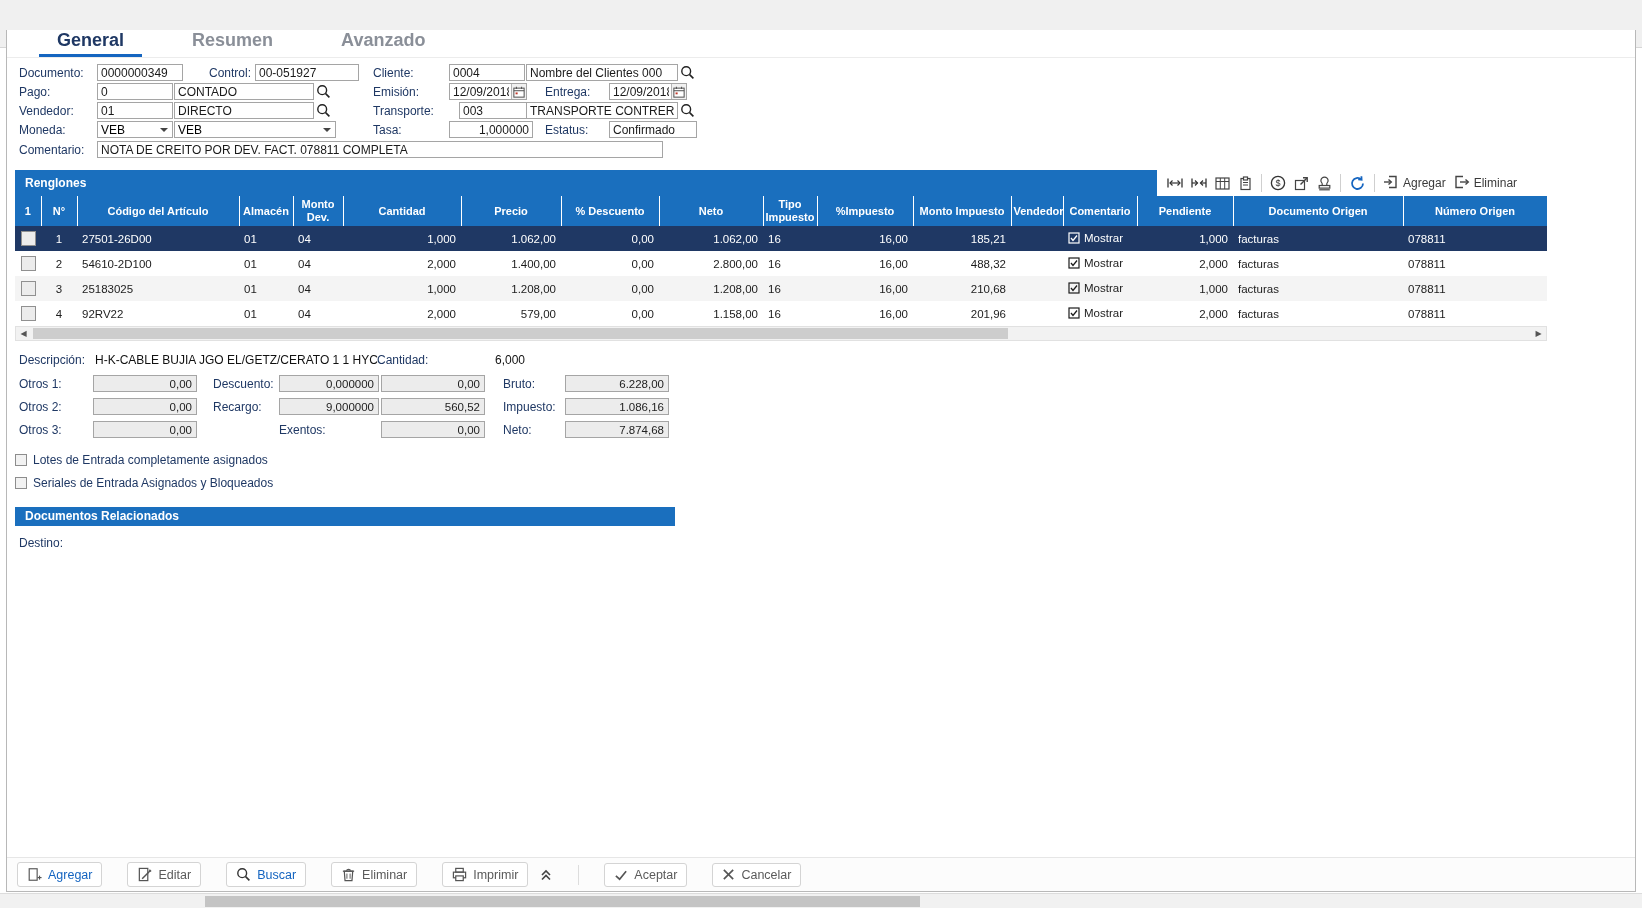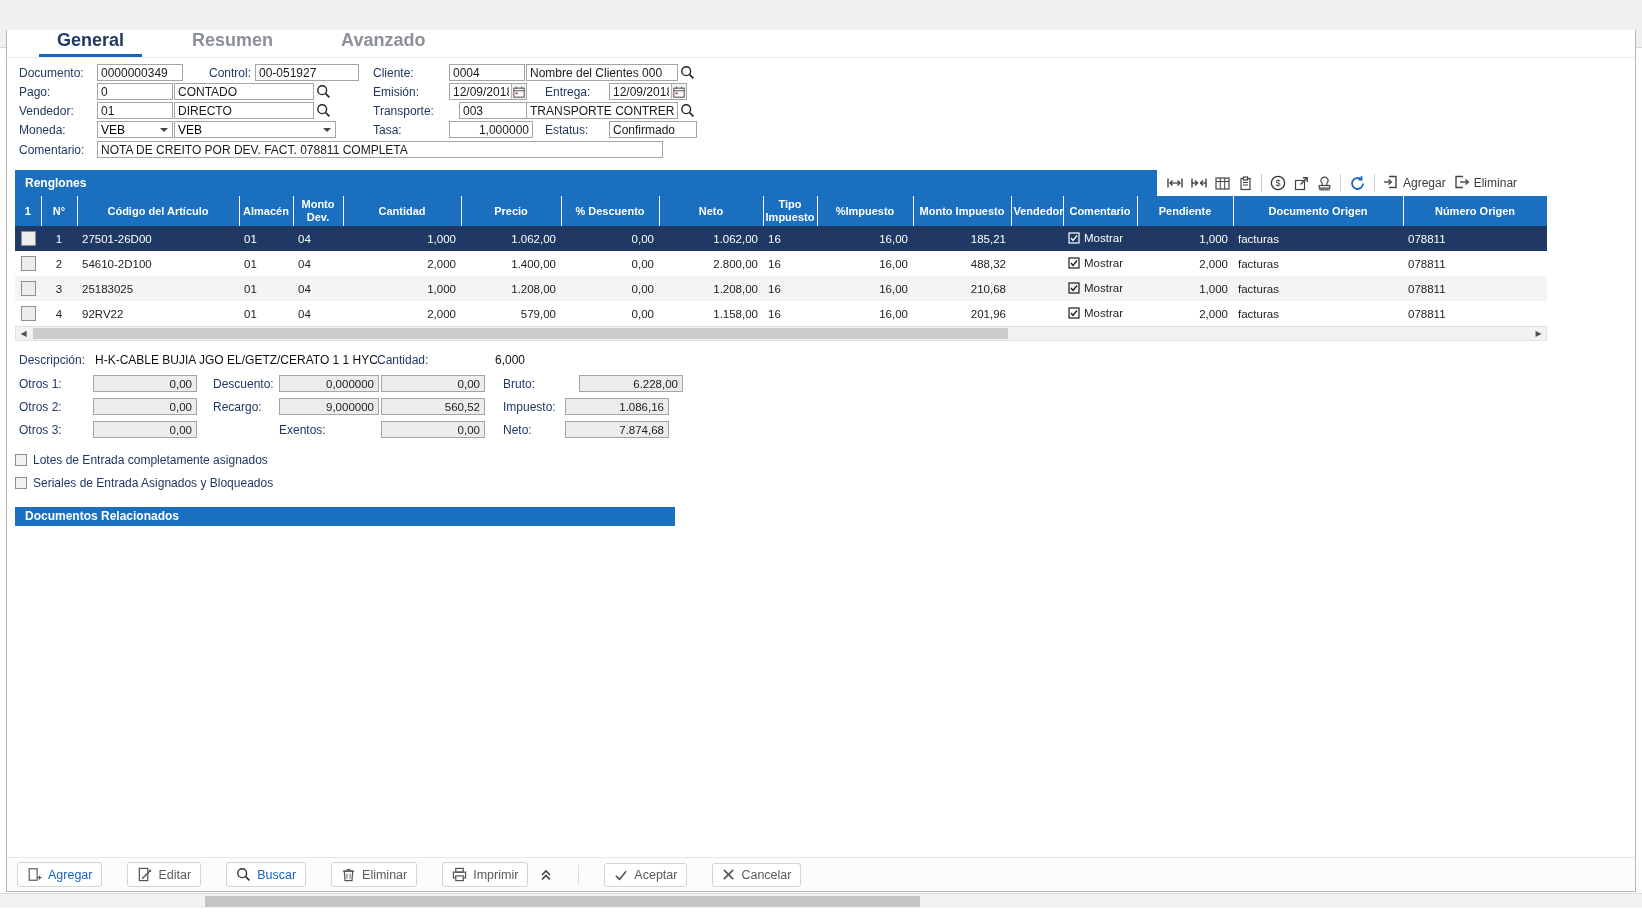--- a/index.html
+++ b/index.html
@@ -462,21 +462,21 @@
     <span class="dval" style="left:80px;top:0">H-K-CABLE BUJIA JGO EL/GETZ/CERATO 1 1 HYC</span>
     <span class="lbl" style="left:362px;top:0">Cantidad:</span>
     <span class="dval" style="left:480px;top:0">6,000</span>
 
     <span class="lbl" style="left:4px;top:24px">Otros 1:</span>
     <input class="rof" style="left: 78px; top: 22px; width: 104px;" value="0,00">
     <span class="lbl" style="left:198px;top:24px">Descuento:</span>
     <input class="rof" style="left: 264px; top: 22px; width: 100px;" value="0,000000">
     <input class="rof" style="left: 366px; top: 22px; width: 104px;" value="0,00">
     <span class="lbl" style="left:488px;top:24px">Bruto:</span>
-    <input class="rof" style="left: 564px; top: 22px; width: 104px;" value="6.228,00">
+    <input class="rof" style="left: 550px; top: 22px; width: 104px;" value="6.228,00">
 
     <span class="lbl" style="left:4px;top:47px">Otros 2:</span>
     <input class="rof" style="left: 78px; top: 45px; width: 104px;" value="0,00">
     <span class="lbl" style="left:198px;top:47px">Recargo:</span>
     <input class="rof" style="left: 264px; top: 45px; width: 100px;" value="9,000000">
     <input class="rof" style="left: 366px; top: 45px; width: 104px;" value="560,52">
     <span class="lbl" style="left:488px;top:47px">Impuesto:</span>
     <input class="rof" style="left: 550px; top: 45px; width: 104px;" value="1.086,16">
 
     <span class="lbl" style="left:4px;top:70px">Otros 3:</span>
@@ -490,20 +490,23 @@
   <div class="cbrow">
     <span class="cbx"></span>
     <span class="cbl">Lotes de Entrada completamente asignados</span>
   </div>
   <div class="cbrow">
     <span class="cbx"></span>
     <span class="cbl">Seriales de Entrada Asignados y Bloqueados</span>
   </div>
 
   <div class="blue-bar">Documentos Relacionados</div>
+  <div class="dr-row">
+    <span class="lbl" style="left:4px;top:2px">Destino:</span>
+  </div>
 
   <div class="btoolbar">
     <span class="tbtn blue">
       <svg viewBox="0 0 17 16" width="15" height="15">
           <rect x="2.5" y="1.5" width="9" height="13" fill="none" stroke="#555" stroke-width="1.3"></rect>
           <line x1="12" y1="11.5" x2="16.5" y2="11.5" stroke="#555" stroke-width="1.3"></line>
           <line x1="14.2" y1="9.3" x2="14.2" y2="13.8" stroke="#555" stroke-width="1.3"></line>
         </svg>
       <span>Agregar</span>
     </span>

